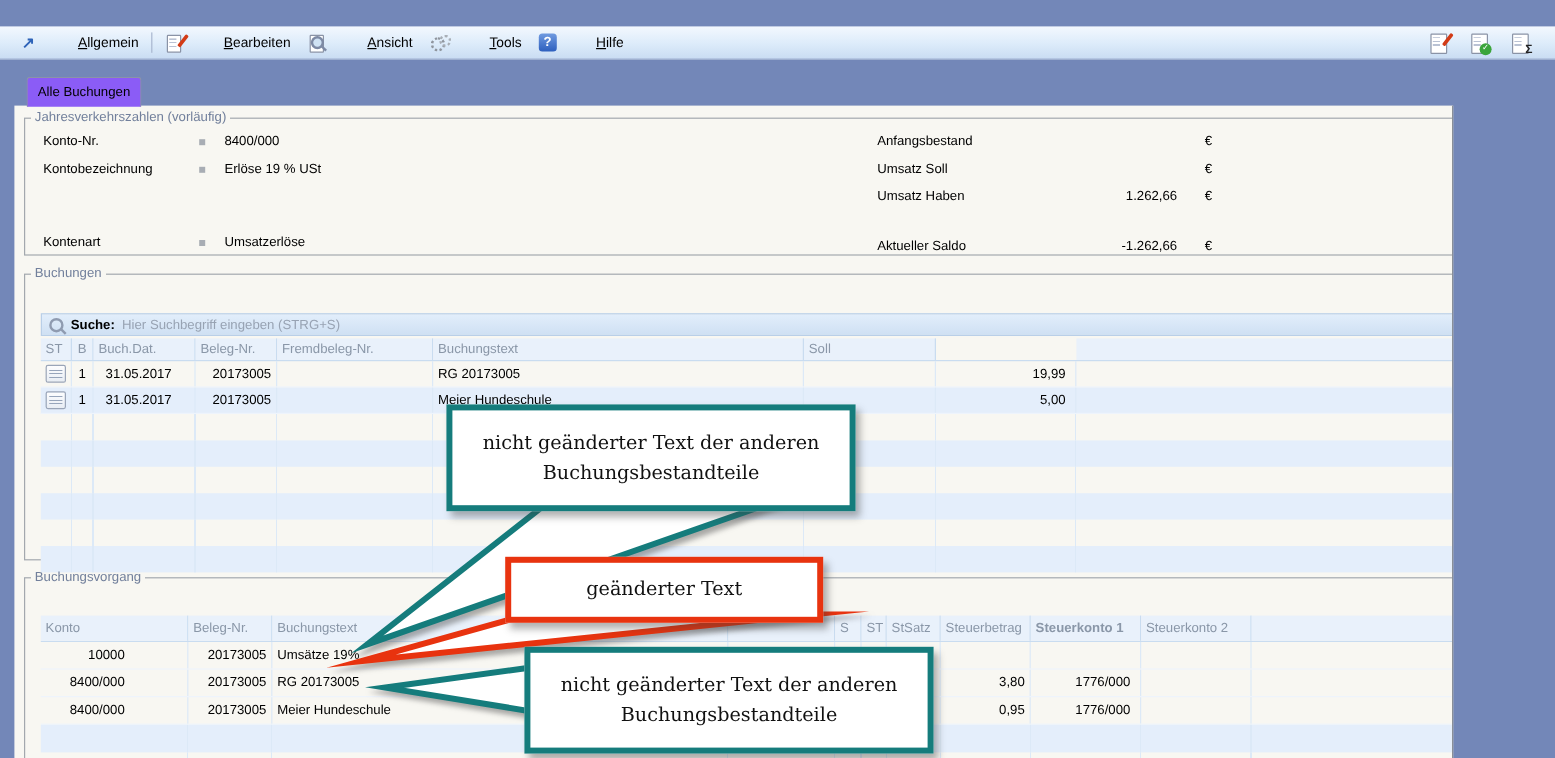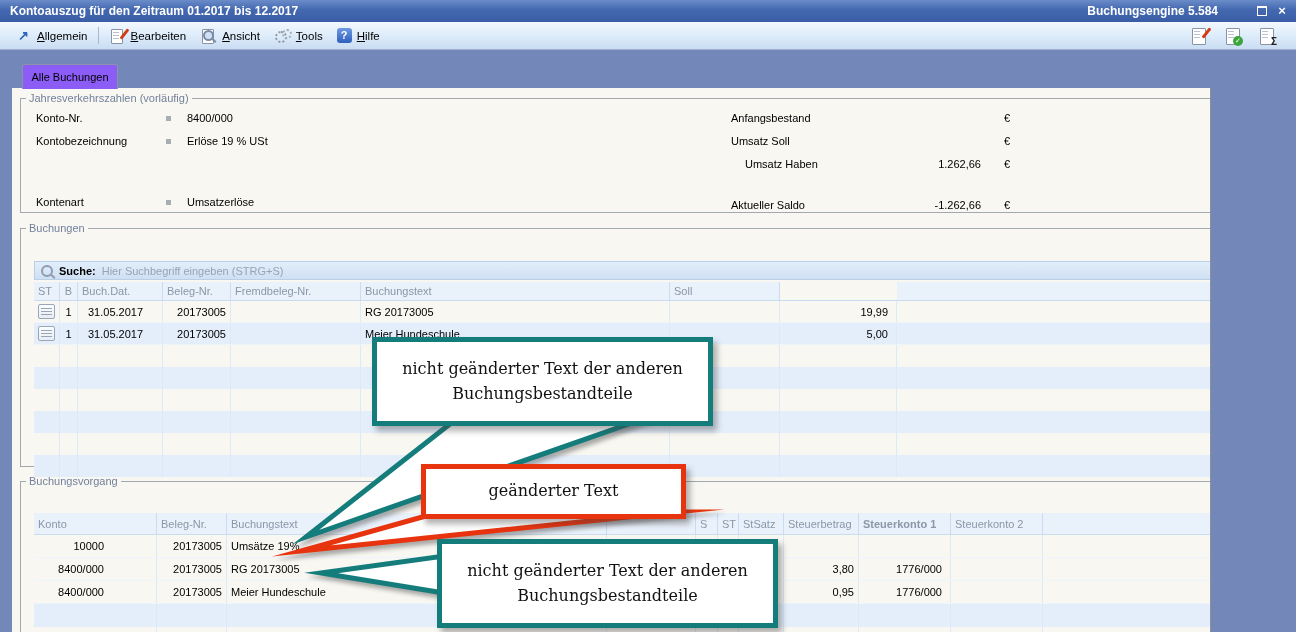--- a/index.html
+++ b/index.html
@@ -16,21 +16,21 @@
   .winbtn.restore{position:absolute;right:26px;top:4px;}
   .winbtn.restore::before{content:"";width:8px;height:7px;border:1px solid #fff;border-top:2px solid #fff;display:block;}
   .winbtn.close{position:absolute;right:6px;top:3px;font-size:13px;font-weight:bold;}
   .winbtn.close::before{content:"×";}
   
   .menubar{position:absolute;left:0;top:22px;width:1296px;height:28px;
            background:linear-gradient(180deg,#f3f8fe 0%,#dcebfa 55%,#c9dcf2 100%);
            border-bottom:1px solid #9fb0d0;display:flex;align-items:center;box-sizing:border-box;}
   .mitem{display:flex;align-items:center;gap:5px;padding:2px 7px;cursor:default;}
   .mitem:first-child{margin-left:8px;}
-  .mi-label{display:inline-block;font-size:11.5px;}
+  .mi-label{display:inline-block;font-size:11.5px;margin-left:28px;}
   .mi-label::first-letter{text-decoration:underline;}
   .msep{width:1px;height:17px;background:#a9b6cf;margin:0 3px;}
   .ic{width:17px;height:16px;display:inline-block;position:relative;}
   .ic-arrow{color:#2e63b8;font-weight:bold;font-size:13px;line-height:16px;text-align:center;}
   .page{position:absolute;left:2px;top:1px;width:10px;height:13px;background:#fff;
         border:1px solid #8a93a6;border-radius:1px;}
   .page::before{content:"";position:absolute;left:1px;top:2px;width:6px;height:8px;
         background:repeating-linear-gradient(180deg,#b9c2d4 0 1px,transparent 1px 3px);}
   .redpen{position:absolute;right:0;top:0;width:3px;height:12px;background:#d23b16;
           border-radius:1px;transform:rotate(38deg);}
@@ -132,26 +132,20 @@
   .callout.red{border-color:#E8330F;}
   .co1{left:372px;top:337px;width:341px;height:89px;}
   .co2{left:421px;top:464px;width:265px;height:55px;}
   .co3{left:437px;top:539px;width:341px;height:89px;}
 </style>
 </head>
 <body>
 
 <div class="window">
 
-  <div class="titlebar">
-    <span class="title">Kontoauszug für den Zeitraum 01.2017 bis 12.2017</span>
-    <span class="app">Buchungsengine 5.584</span>
-    <span class="winbtn restore"></span>
-    <span class="winbtn close"></span>
-  </div>
 
   <div class="menubar">
     <div class="mitem">
       <span class="ic ic-arrow">↗</span>
       <span class="mi-label">Allgemein</span>
     </div>
     <div class="msep"></div>
     <div class="mitem">
       <span class="ic">
           <span class="page"></span>
@@ -208,21 +202,21 @@
       <span class="fl" style="left:15px;top:92px;">Kontenart</span>
       <span class="bullet" style="left:145px;top:96px;"></span>
       <span class="fl" style="left:166px;top:92px;">Umsatzerlöse</span>
 
       <span class="fl" style="left:710px;top:8px;">Anfangsbestand</span>
       <span class="fl val-r" style="left:830px;top:8px;"></span>
       <span class="fl" style="left:983px;top:8px;">€</span>
       <span class="fl" style="left:710px;top:31px;">Umsatz Soll</span>
       <span class="fl val-r" style="left:830px;top:31px;"></span>
       <span class="fl" style="left:983px;top:31px;">€</span>
-      <span class="fl" style="left:710px;top:54px;margin-left:14px;">Umsatz Haben</span>
+      <span class="fl" style="left:710px;top:54px;">Umsatz Haben</span>
       <span class="fl val-r" style="left:830px;top:54px;">1.262,66</span>
       <span class="fl" style="left:983px;top:54px;">€</span>
       <span class="fl" style="left:710px;top:95px;">Aktueller Saldo</span>
       <span class="fl val-r" style="left:830px;top:95px;">-1.262,66</span>
       <span class="fl" style="left:983px;top:95px;">€</span>
     </fieldset>
 
     <fieldset style="left:8px;top:134px;width:1259px;height:245px;">
       <legend>Buchungen</legend>
       <div class="searchbar">

